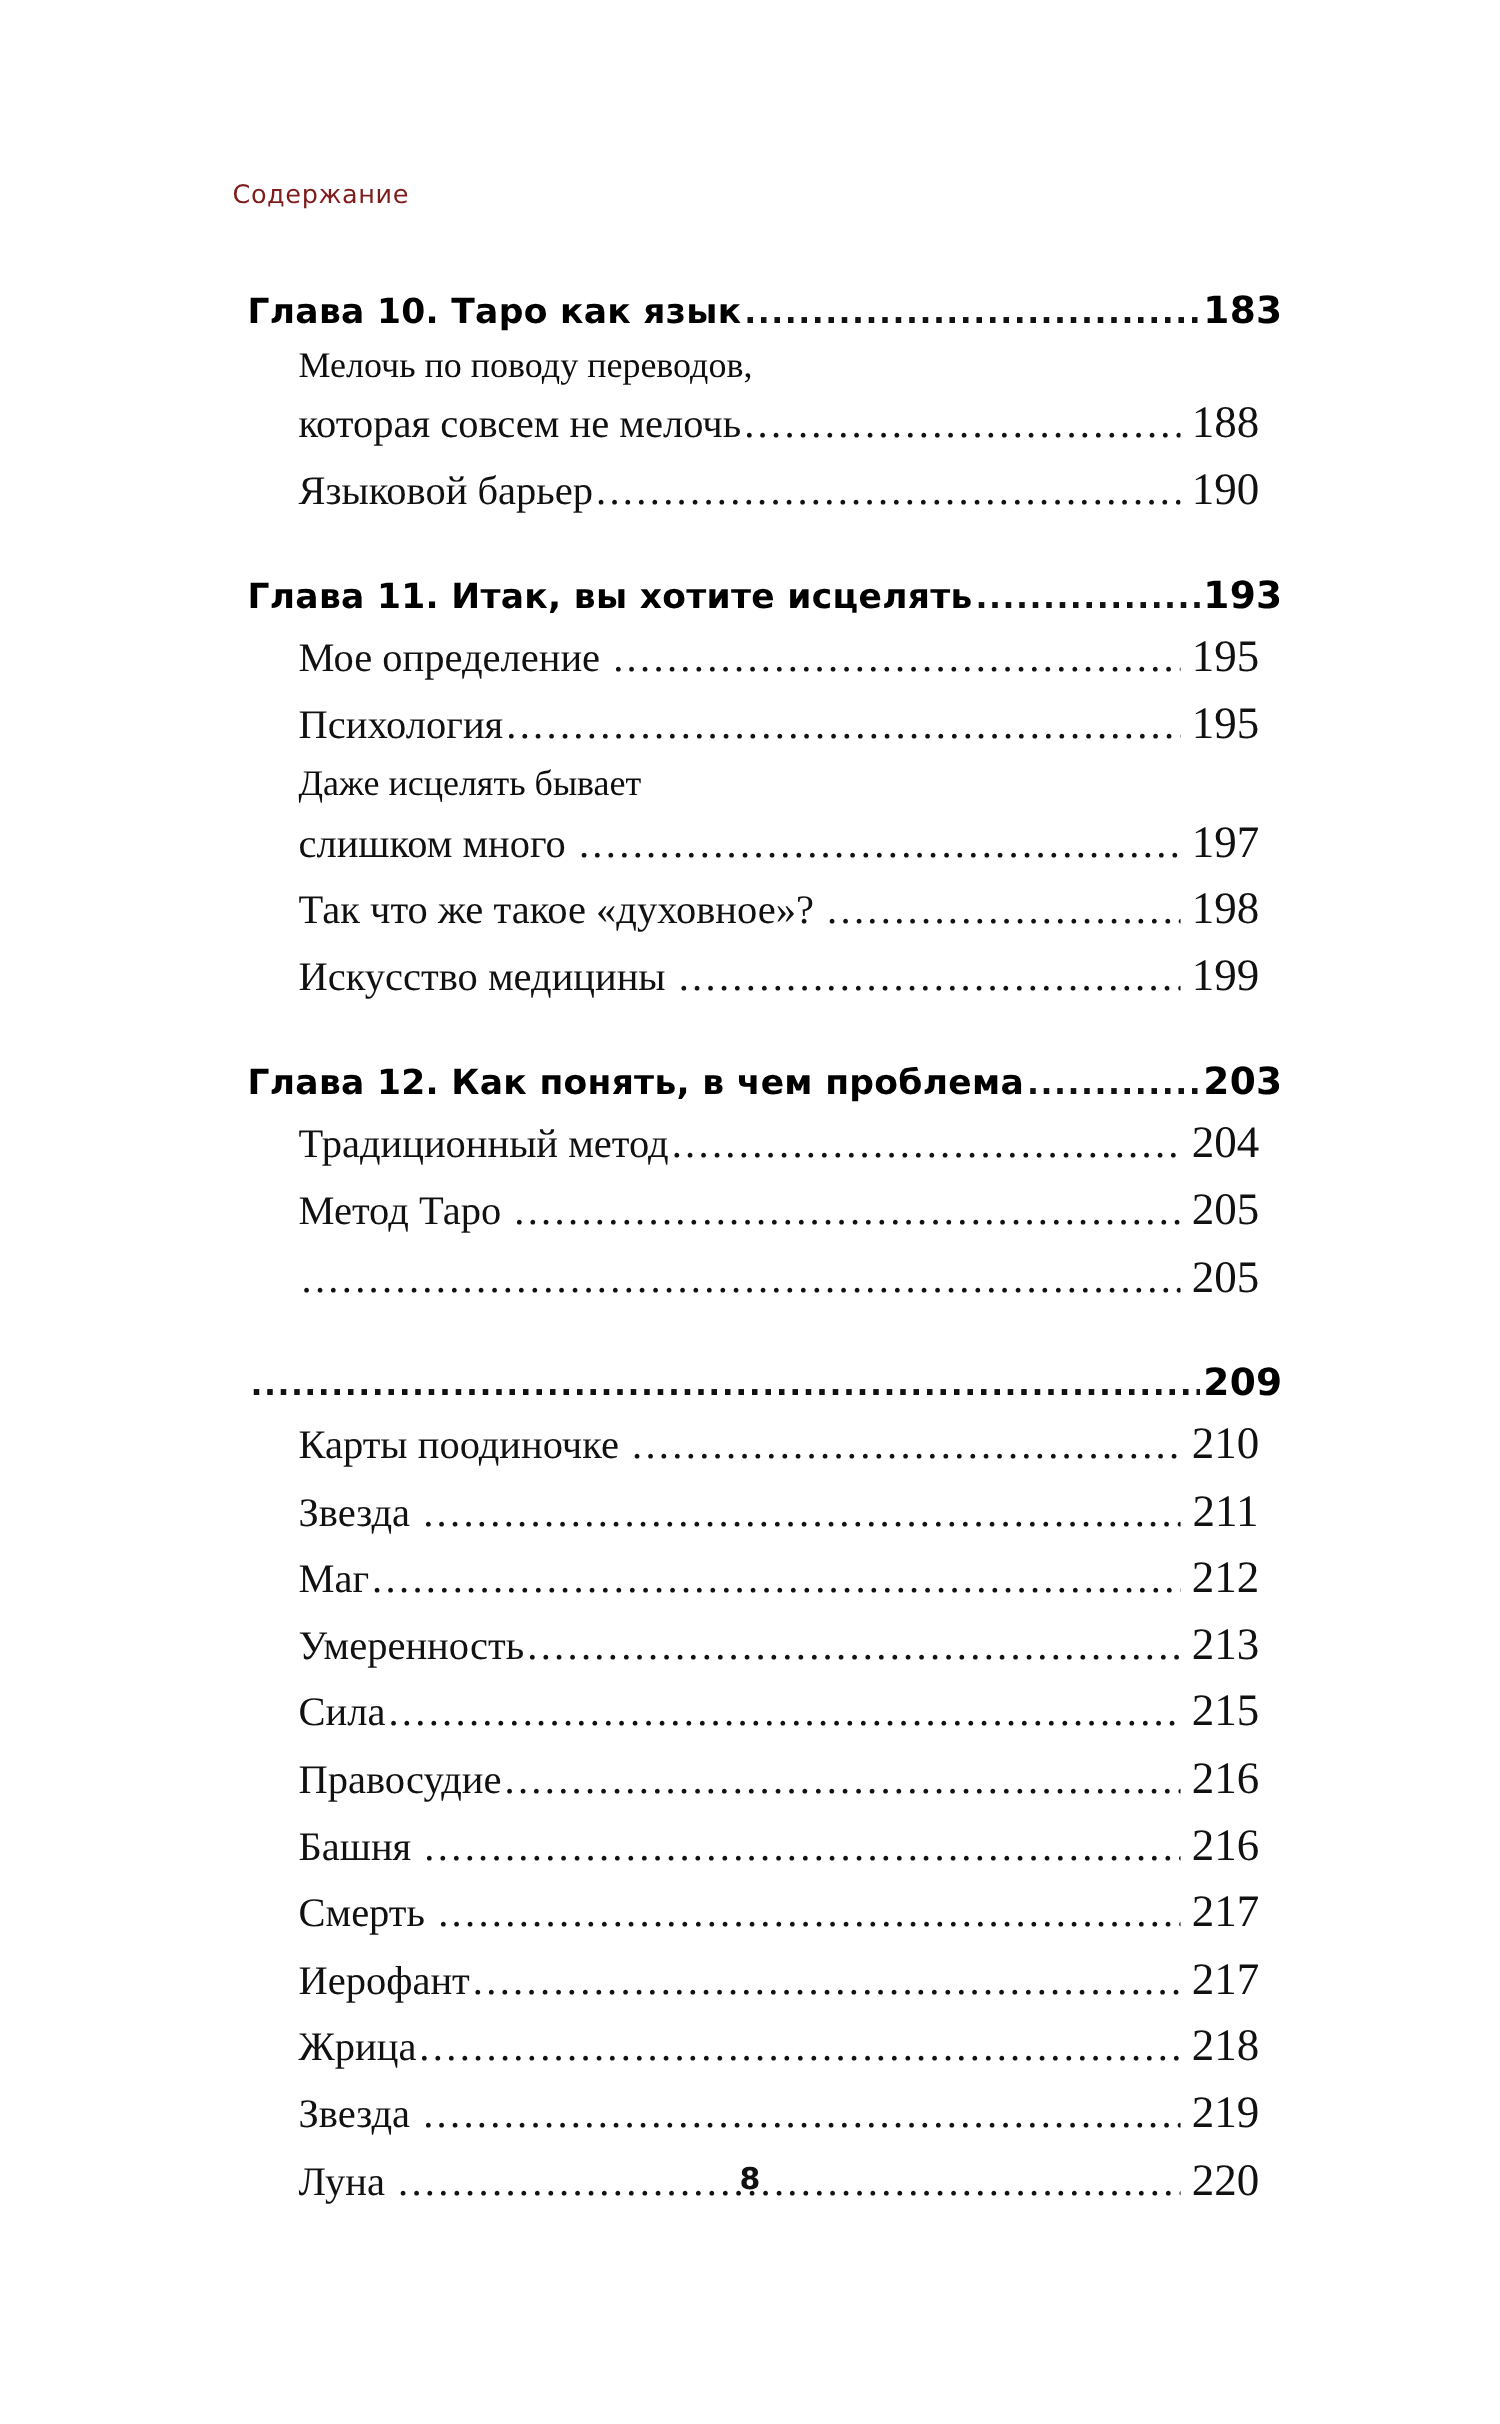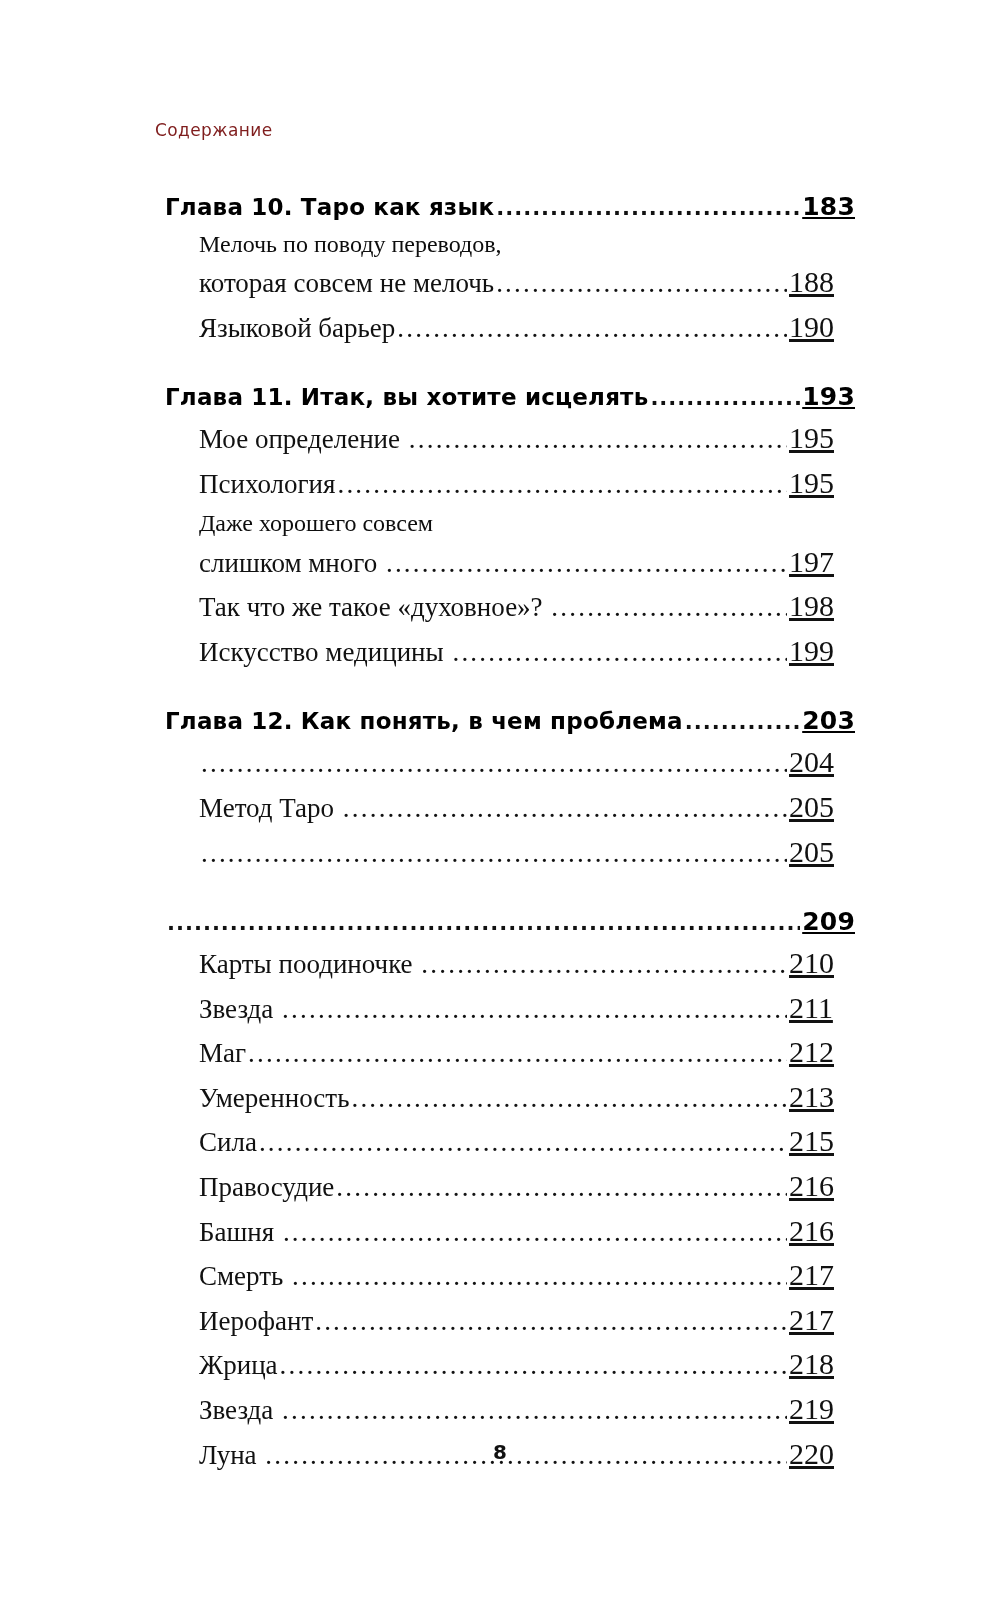--- a/index.html
+++ b/index.html
@@ -66,23 +66,22 @@
     color: #111;
   }
   .chapter-row .dots {
     font-family: "DejaVu Sans", sans-serif;
     letter-spacing: 1px;
     font-weight: bold;
     font-size: 21px;
   }
   .pg {
     flex: 0 0 auto;
-    text-align: left;
+    text-align: center;
     white-space: pre;
-    text-decoration: underline;
   }
   .chapter-row .pg {
     font-family: "DejaVu Sans", sans-serif;
     font-weight: bold;
     font-size: 25px;
   }
   .entry-row .pg {
     font-size: 30px;
     min-width: 56px;
   }
@@ -151,21 +150,21 @@
           </div>
         </div>
         <div class="indent">
           <div class="toc-row entry-row">
             <span class="lbl">Психология</span>
             <span class="dots">........................................................................................................................</span>
             <span class="pg">195</span>
           </div>
         </div>
         <div class="indent">
-          <div class="entry-firstline">Даже хорошего совсем</div>
+          <div class="entry-firstline">Даже исцелять бывает</div>
           <div class="toc-row entry-row">
             <span class="lbl">слишком много </span>
             <span class="dots">........................................................................................................................</span>
             <span class="pg">197</span>
           </div>
         </div>
         <div class="indent">
           <div class="toc-row entry-row">
             <span class="lbl">Так что же такое «духовное»? </span>
             <span class="dots">........................................................................................................................</span>
@@ -181,20 +180,21 @@
         </div>
       </div>
       <div class="toc-group">
         <div class="toc-row chapter-row">
           <span class="lbl">Глава 12. Как понять, в чем проблема</span>
           <span class="dots"> ........................................................................................................................</span>
           <span class="pg">203</span>
         </div>
         <div class="indent">
           <div class="toc-row entry-row">
+            <span class="lbl">Традиционный метод</span>
             <span class="dots">........................................................................................................................</span>
             <span class="pg">204</span>
           </div>
         </div>
         <div class="indent">
           <div class="toc-row entry-row">
             <span class="lbl">Метод Таро </span>
             <span class="dots">........................................................................................................................</span>
             <span class="pg">205</span>
           </div>

